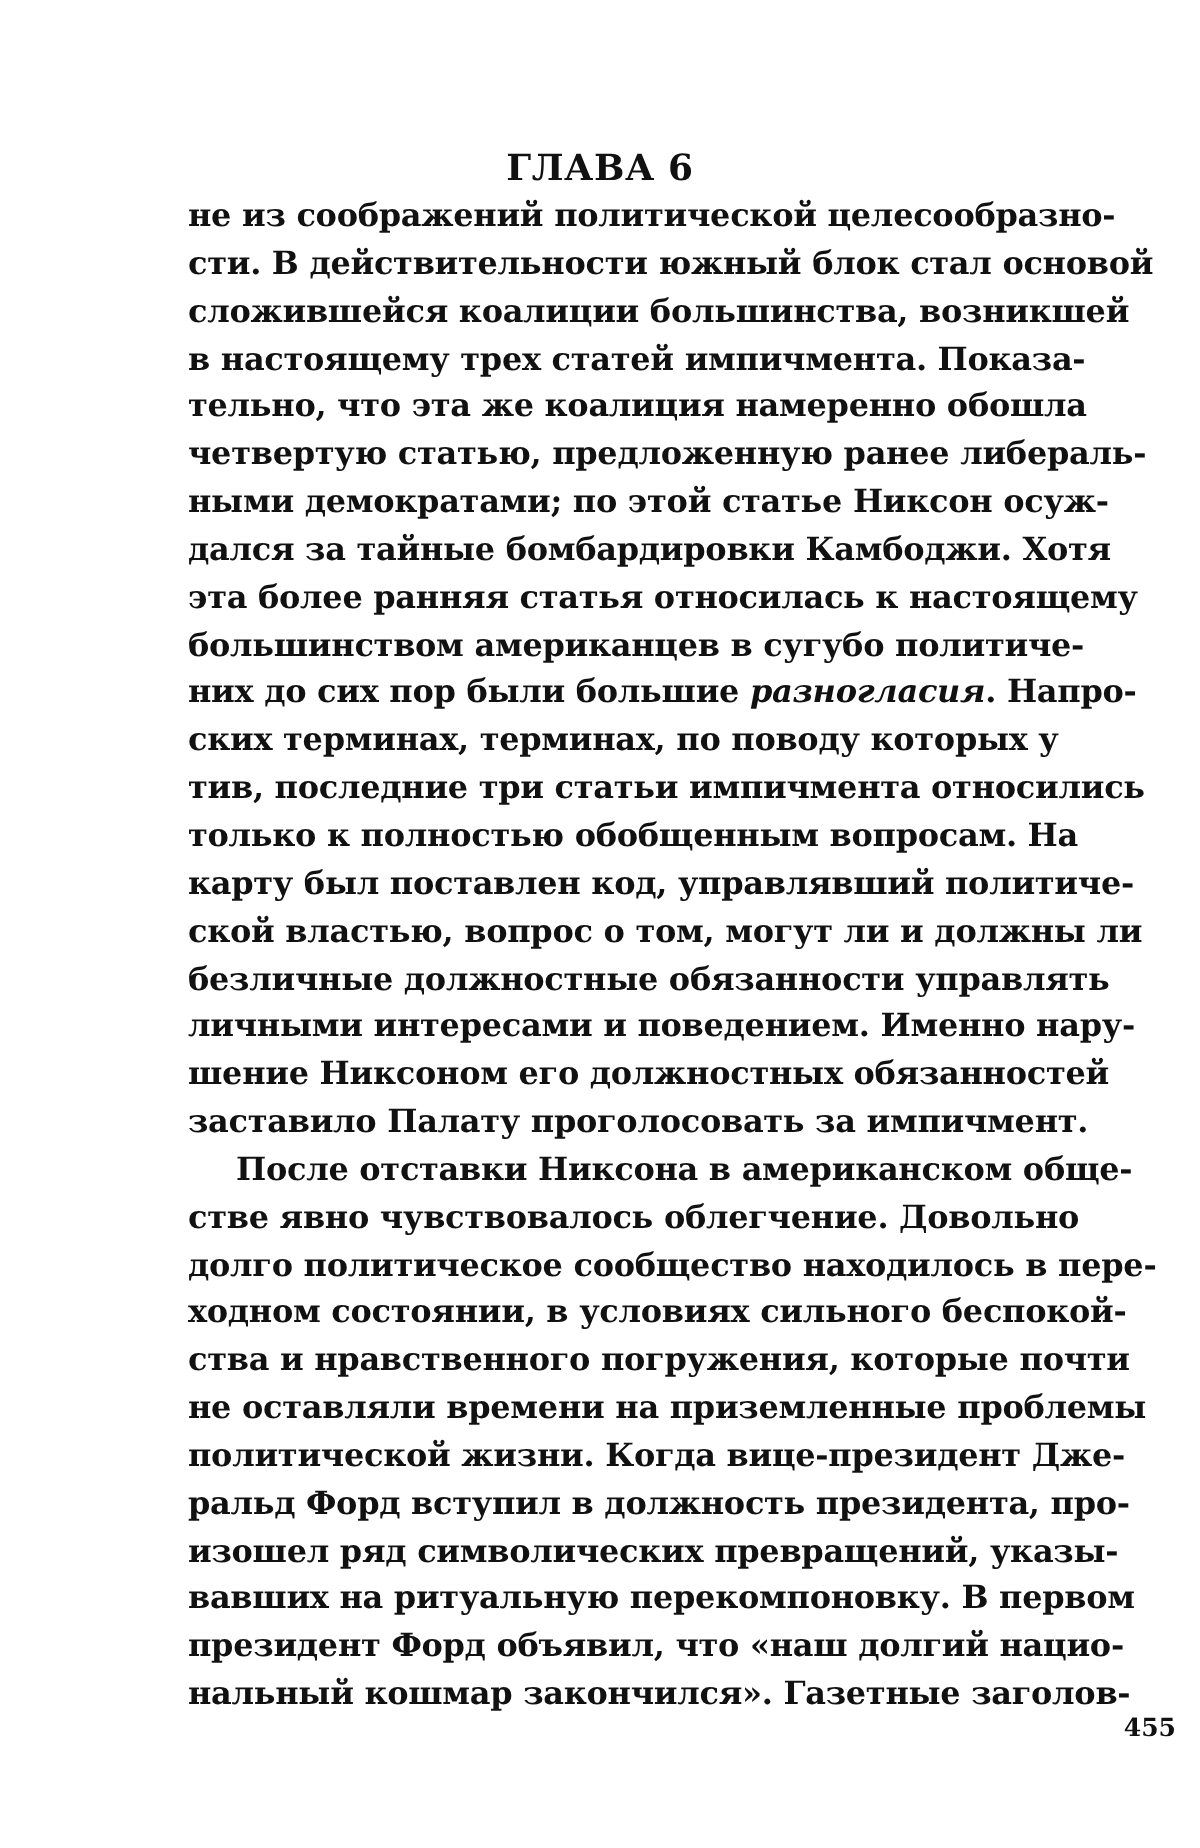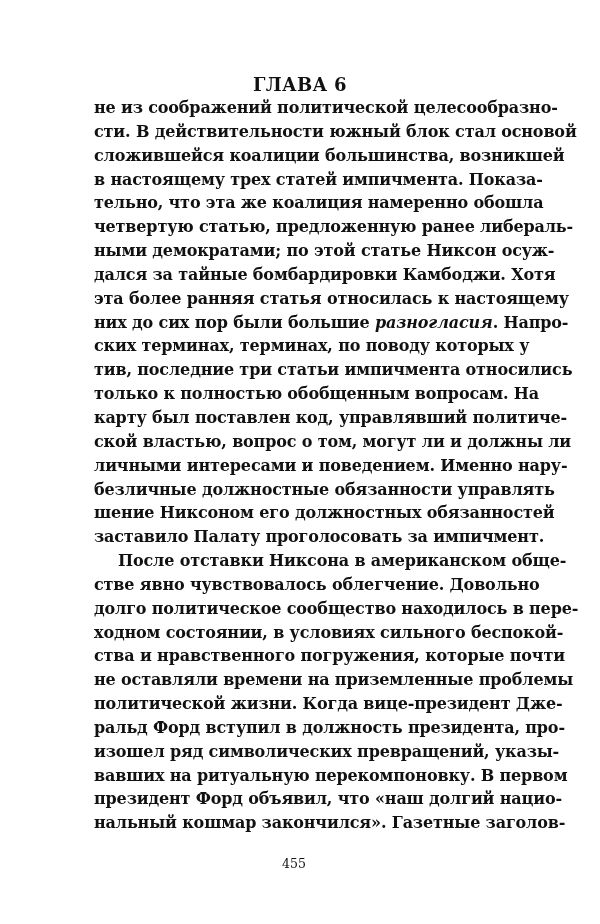--- a/index.html
+++ b/index.html
@@ -49,50 +49,51 @@
       padding-left: 24px;
     }
     .line em {
       font-style: italic;
     }
     .page-number {
       position: absolute;
       top: 856px;
       left: 0;
       width: 588px;
-      text-align: center;
+      text-align: right;
       font-size: 12.5px;
-      font-weight: normal;
+      font-weight: bold;
     }
   </style>
 </head>
 <body>
 
 <div class="running-head">ГЛАВА 6</div>
 
 <div class="text-block">
 
   <div>
     <span class="line">не из соображений политической целесообразно-</span>
     <span class="line">сти. В действительности южный блок стал основой</span>
     <span class="line">сложившейся коалиции большинства, возникшей</span>
     <span class="line">в настоящему трех статей импичмента. Показа-</span>
     <span class="line">тельно, что эта же коалиция намеренно обошла</span>
     <span class="line">четвертую статью, предложенную ранее либераль-</span>
     <span class="line">ными демократами; по этой статье Никсон осуж-</span>
     <span class="line">дался за тайные бомбардировки Камбоджи. Хотя</span>
     <span class="line">эта более ранняя статья относилась к настоящему</span>
+    <span class="line">большинством американцев в сугубо политиче-</span>
     <span class="line"><span>них до сих пор были большие </span><em>разногласия</em><span>. Напро-</span></span>
     <span class="line">ских терминах, терминах, по поводу которых у</span>
     <span class="line">тив, последние три статьи импичмента относились</span>
     <span class="line">только к полностью обобщенным вопросам. На</span>
     <span class="line">карту был поставлен код, управлявший политиче-</span>
     <span class="line">ской властью, вопрос о том, могут ли и должны ли</span>
+    <span class="line">безличные должностные обязанности управлять</span>
     <span class="line">личными интересами и поведением. Именно нару-</span>
-    <span class="line">безличные должностные обязанности управлять</span>
     <span class="line">шение Никсоном его должностных обязанностей</span>
     <span class="line last">заставило Палату проголосовать за импичмент.</span>
   </div>
 
   <div>
     <span class="line indent">После отставки Никсона в американском обще-</span>
     <span class="line">стве явно чувствовалось облегчение. Довольно</span>
     <span class="line">долго политическое сообщество находилось в пере-</span>
     <span class="line">ходном состоянии, в условиях сильного беспокой-</span>
     <span class="line">ства и нравственного погружения, которые почти</span>

